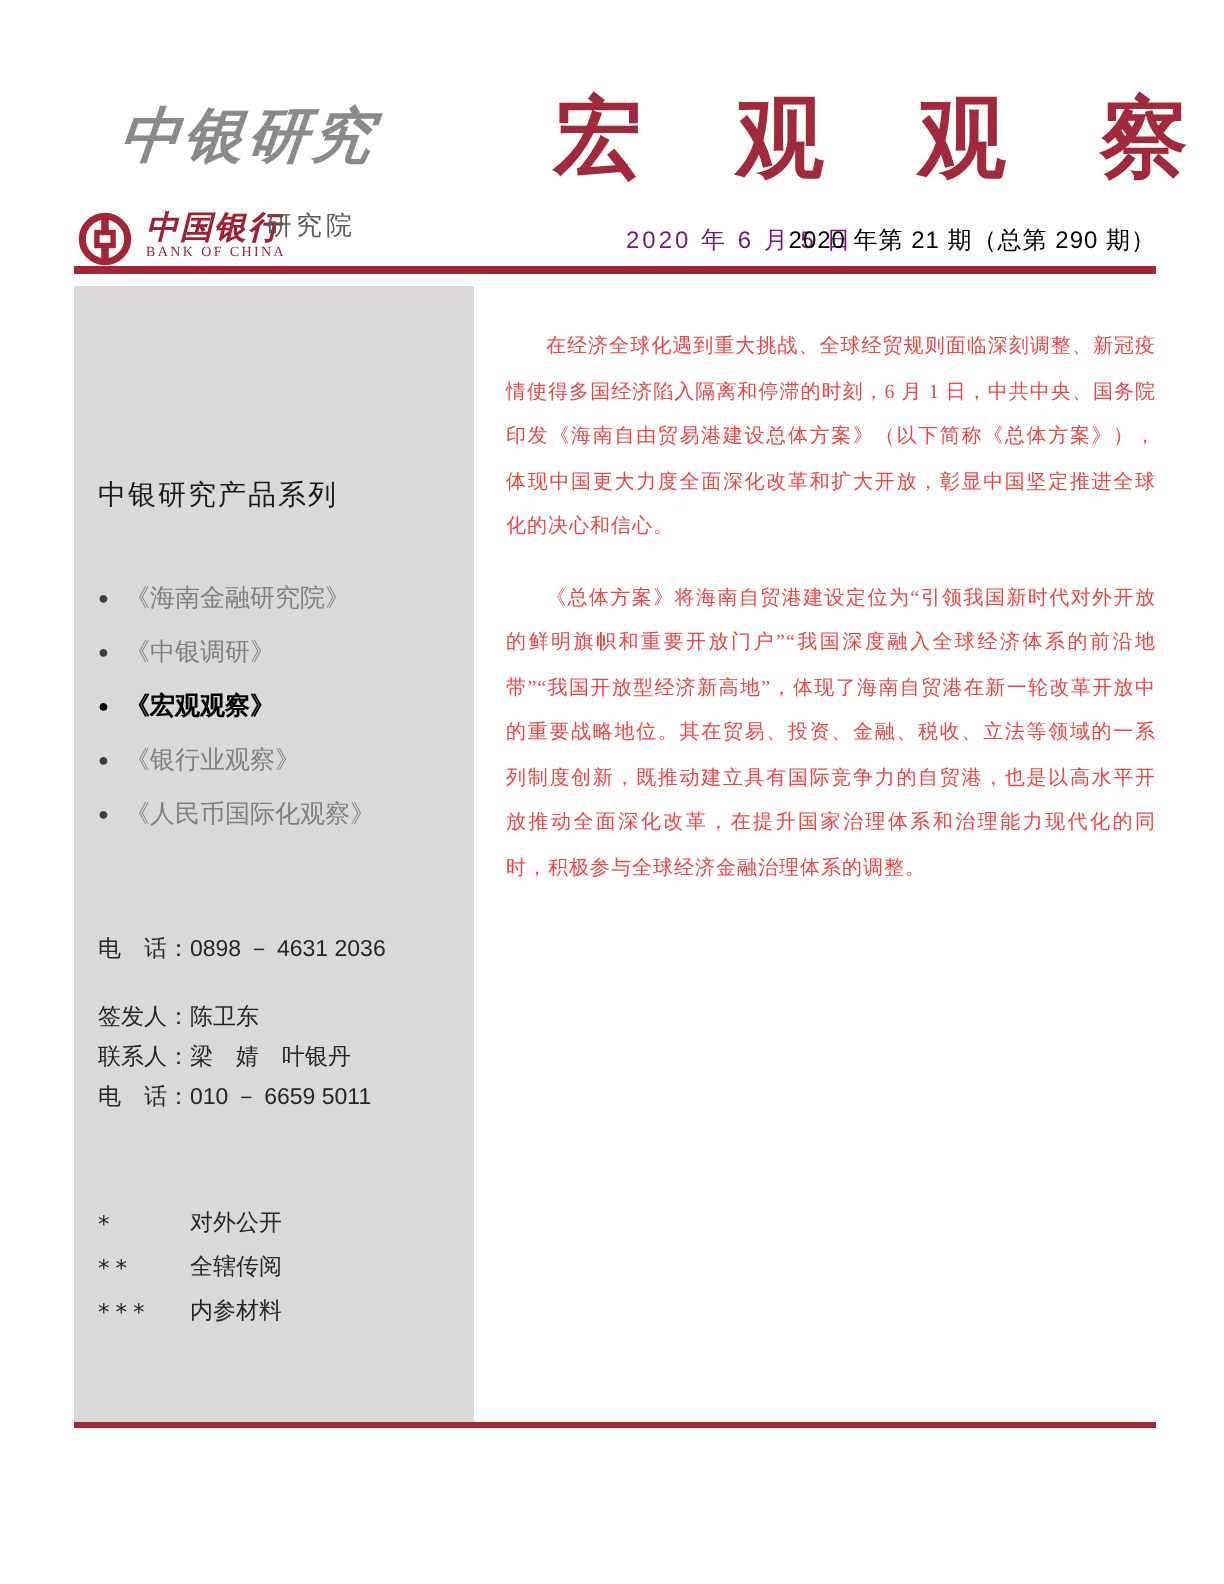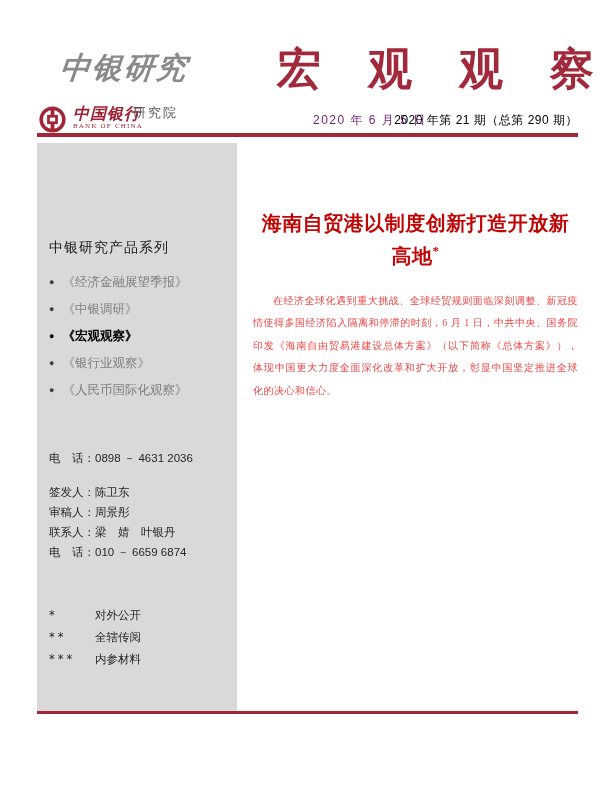--- a/index.html
+++ b/index.html
@@ -77,21 +77,21 @@
   
   .sidebar {
     position: absolute; left: 37px; top: 143px;
     width: 200px; height: 568px;
     background: #D9D9D9;
     padding: 96px 10px 0 12px;
     font-family: "Liberation Sans", "DejaVu Sans", sans-serif;
   }
   .series-title {
     font-size: 14px; color: #1a1a1a; letter-spacing: 1px;
-    margin-bottom: 12px;
+    margin-bottom: 29px;
   }
   .series-list { list-style: none; }
   .series-item {
     display: flex; align-items: center;
     font-size: 12.5px; line-height: 27px;
     color: #7f7f7f; white-space: nowrap;
   }
   .series-item.active { color: #000000; font-weight: bold; }
   .series-item .bullet {
     font-size: 9px; margin-right: 8px; color: #3d3d3d;
@@ -162,21 +162,21 @@
   <div class="issue-no">2020 年第 21 期（总第 290 期）</div>
 </div>
 
 <div class="rule-top"></div>
 
 <aside class="sidebar">
   <div class="series-title">中银研究产品系列</div>
   <ul class="series-list">
     <li class="series-item">
       <span class="bullet">●</span>
-      <span>《经济金融展望季报》</span>
+      <span>《海南金融研究院》</span>
     </li>
     <li class="series-item">
       <span class="bullet">●</span>
       <span>《中银调研》</span>
     </li>
     <li class="series-item active">
       <span class="bullet">●</span>
       <span>《宏观观察》</span>
     </li>
     <li class="series-item">
@@ -193,49 +193,45 @@
     <div class="info-line">
       <span class="lbl">电　话：</span>
       <span>0898 － 4631 2036</span>
     </div>
     <div class="gap-line"></div>
     <div class="info-line">
       <span class="lbl">签发人：</span>
       <span>陈卫东</span>
     </div>
     <div class="info-line">
-      <span class="lbl">审稿人：</span>
-      <span>周景彤</span>
-    </div>
-    <div class="info-line">
       <span class="lbl">联系人：</span>
       <span>梁　婧　叶银丹</span>
     </div>
     <div class="info-line">
       <span class="lbl">电　话：</span>
-      <span>010 － 6659 6874</span>
+      <span>010 － 6659 5011</span>
     </div>
   </div>
 
   <div class="marks-block">
     <div class="mark-line">
       <span class="mark-sym">*</span>
       <span>对外公开</span>
     </div>
     <div class="mark-line">
       <span class="mark-sym">**</span>
       <span>全辖传阅</span>
     </div>
     <div class="mark-line">
       <span class="mark-sym">***</span>
       <span>内参材料</span>
     </div>
   </div>
 </aside>
 
 <main class="main">
-  <h1 class="doc-title"><span>海南自贸港以制度创新打造开放新高地</span><sup>*</sup></h1>
   <div class="body-text">
     <p>在经济全球化遇到重大挑战、全球经贸规则面临深刻调整、新冠疫情使得多国经济陷入隔离和停滞的时刻，6 月 1 日，中共中央、国务院印发《海南自由贸易港建设总体方案》（以下简称《总体方案》），体现中国更大力度全面深化改革和扩大开放，彰显中国坚定推进全球化的决心和信心。</p>
+    <p>《总体方案》将海南自贸港建设定位为“引领我国新时代对外开放的鲜明旗帜和重要开放门户”“我国深度融入全球经济体系的前沿地带”“我国开放型经济新高地”，体现了海南自贸港在新一轮改革开放中的重要战略地位。其在贸易、投资、金融、税收、立法等领域的一系列制度创新，既推动建立具有国际竞争力的自贸港，也是以高水平开放推动全面深化改革，在提升国家治理体系和治理能力现代化的同时，积极参与全球经济金融治理体系的调整。</p>
   </div>
 </main>
 
 <div class="rule-bottom"></div>
 
 </body></html>

